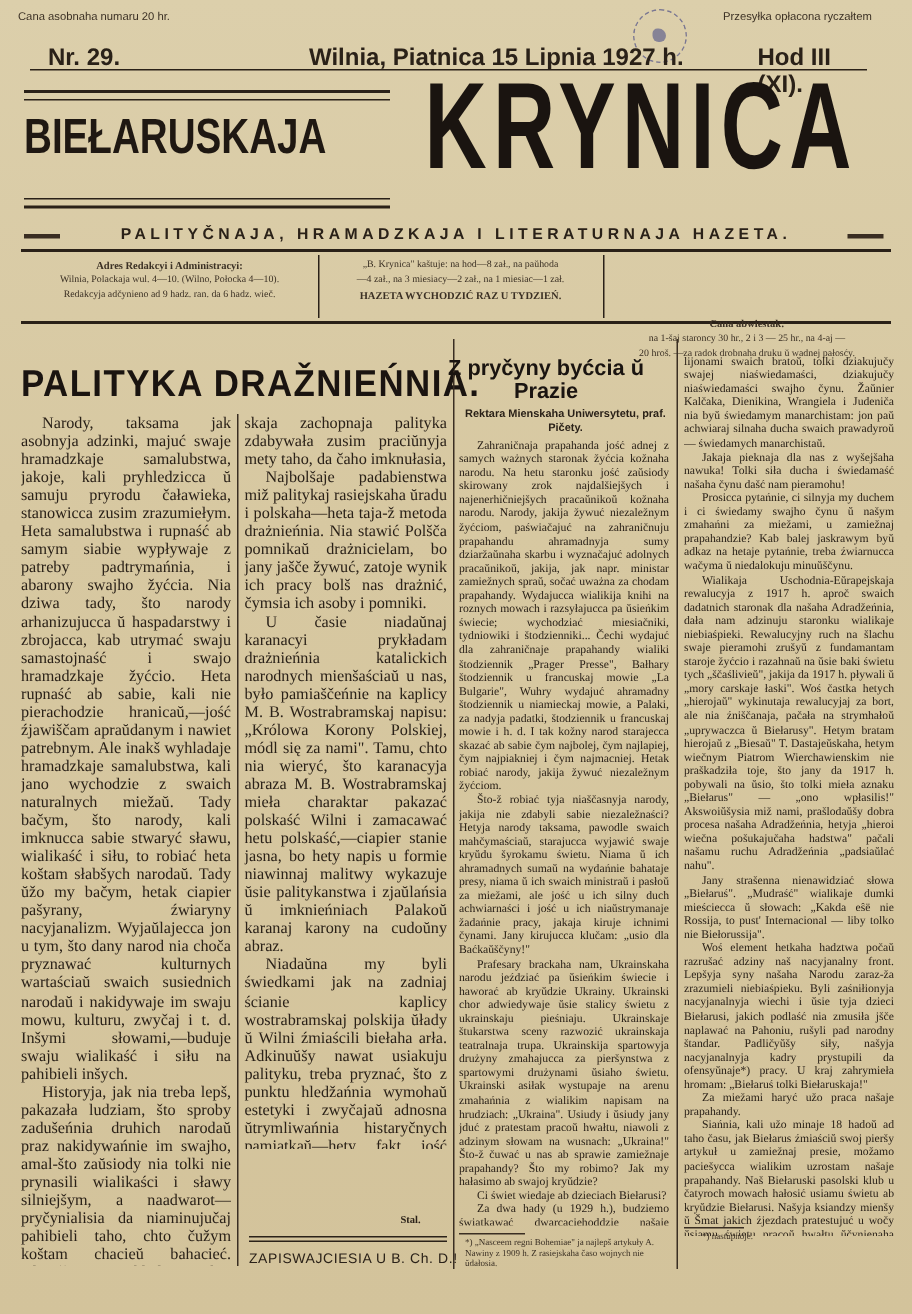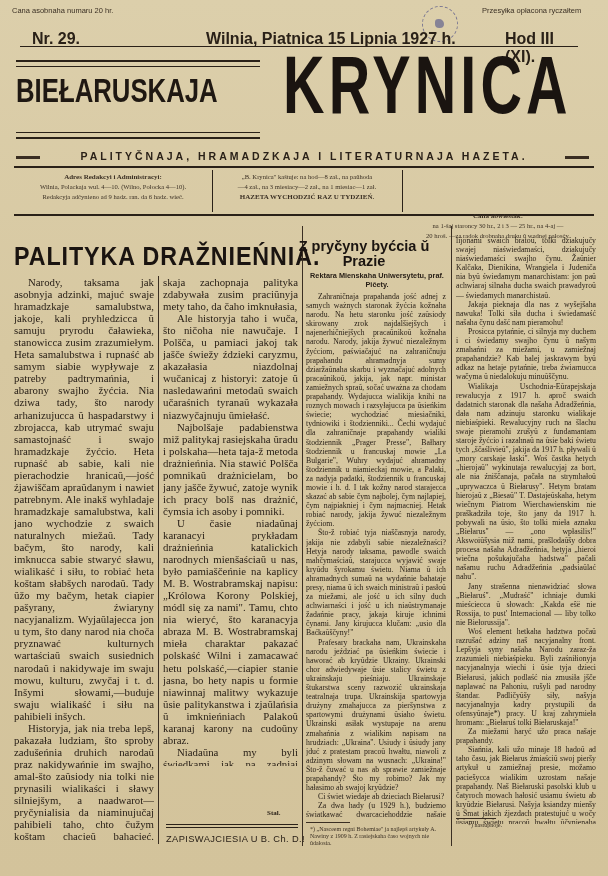--- a/index.html
+++ b/index.html
@@ -88,21 +88,20 @@
 
   <div class="headline">PALITYKA DRAŽNIEŃNIA.</div>
 
   <div class="col" style="left:14px;top:276px;width:140px;height:568px;">
     <p>Narody, taksama jak asobnyja adzinki, majuć swaje hramadzkaje samalubstwa, jakoje, kali pryhledzicca ŭ samuju pryrodu čaławieka, stanowicca zusim zrazumiełym. Heta samalubstwa i rupnaść ab samym siabie wypływaje z patreby padtrymańnia, i abarony swajho žyćcia. Nia dziwa tady, što narody arhanizujucca ŭ haspadarstwy i zbrojacca, kab utrymać swaju samastojnaść i swajo hramadzkaje žyćcio. Heta rupnaść ab sabie, kali nie pierachodzie hranicaŭ,—jość źjawiščam apraŭdanym i nawiet patrebnym. Ale inakš wyhladaje hramadzkaje samalubstwa, kali jano wychodzie z swaich naturalnych miežaŭ. Tady bačym, što narody, kali imknucca sabie stwaryć sławu, wialikaść i siłu, to robiać heta koštam słabšych narodaŭ. Tady ŭžo my bačym, hetak ciapier pašyrany, źwiaryny nacyjanalizm. Wyjaŭlajecca jon u tym, što dany narod nia choča pryznawać kulturnych wartaściaŭ swaich susiednich narodaŭ i nakidywaje im swaju mowu, kulturu, zwyčaj i t. d. Inšymi słowami,—buduje swaju wialikaść i siłu na pahibieli inšych.</p>
     <p>Historyja, jak nia treba lepš, pakazała ludziam, što sproby zadušeńnia druhich narodaŭ praz nakidywańnie im swajho, amal-što zaŭsiody nia tolki nie prynasili wialikaści i sławy silniejšym, a naadwarot—pryčynialisia da niaminujučaj pahibieli taho, chto čužym koštam chacieŭ bahacieć. Klasyčnym prykładam takoj histaryčnaj pomsty zjaŭlajecca byŭšaja Rasiejskaja Imperyja, jakaja razwalilasia zdawałasia-b pry poŭnym raśćwiecie swajej sławy i siły. Stałasia heta pieradusim tamu, što absalutny caryzm chacieŭ zrabić usie paduładnyja narody rasiejskimi i prawasłaŭnymi. Jašče niadaŭna byli my świedkami i adčuwali na sabie hetu ahidliwuju rasiejskuju ruku. Byŭ heta asabliwy sposab zmahańnia, z inarodcami. Charakternaj rysaj hetaha dušeńnia, što światoje, była metoda drażnieńnia, metoda wyzywajučaja da zmahańnja ci inakš kažučy—prosta prawakacyja. Dziakujučy hetaj metodzie pajawilisia kaliści ŭ Wilni pomniki Muraŭjowa i Kaciaryny II, kab kožny žychar Wilni, nie rasiejec, wyšaŭšy na wulicu nie zabyŭsia, što na im lažyć wialiki abawiazak skinuć čužoje jarmo. Možna być peŭnym, što ŭspomnienyja dwa pomniki padniali sotni raz wyšej polski patryjatyzm, čymsia ciapieraśnija škoły, treciamajskija abchody i ŭračystyja karanacyi abrazoŭ. Takim čynam rasiej-</p>
   </div>
   <div class="colrule" style="left:158px;top:276px;height:568px;"></div>
   <div class="col" style="left:163px;top:276px;width:135px;height:490px;">
     <p style="text-indent:0">skaja zachopnaja palityka zdabywała zusim praciŭnyja mety taho, da čaho imknułasia,</p>
-    <p>Ale historyja taho i wuča, što ničoha nie nawučaje. I Polšča, u pamiaci jakoj tak jašče świežy ździeki caryzmu, akazałasia niazdolnaj wučanicaj z historyi: zatoje ŭ nasledawańni metodaŭ swaich učaraśnich tyranaŭ wykazała niazwyčajnuju ŭmiełaść.</p>
     <p>Najbolšaje padabienstwa miž palitykaj rasiejskaha ŭradu i polskaha—heta taja-ž metoda drażnieńnia. Nia stawić Polšča pomnikaŭ drażnicielam, bo jany jašče žywuć, zatoje wynik ich pracy bolš nas drażnić, čymsia ich asoby i pomniki.</p>
     <p>U časie niadaŭnaj karanacyi prykładam drażnieńnia katalickich narodnych mienšaściaŭ u nas, było pamiaščeńnie na kaplicy M. B. Wostrabramskaj napisu: „Królowa Korony Polskiej, módl się za nami". Tamu, chto nia wieryć, što karanacyja abraza M. B. Wostrabramskaj mieła charaktar pakazać polskaść Wilni i zamacawać hetu polskaść,—ciapier stanie jasna, bo hety napis u formie niawinnaj malitwy wykazuje ŭsie palitykanstwa i zjaŭlańsia ŭ imknieńniach Palakoŭ karanaj karony na cudoŭny abraz.</p>
     <p>Niadaŭna my byli świedkami jak na zadniaj ścianie kaplicy wostrabramskaj polskija ŭłady ŭ Wilni źmiaścili biełaha arła. Adkinuŭšy nawat usiakuju palityku, treba pryznać, što z punktu hledžańnia wymohaŭ estetyki i zwyčajaŭ adnosna ŭtrymliwańnia histaryčnych pamiatkaŭ—hety fakt jość prosta barbarstwam. Ciapier-ža ŭznoŭ narod biełaruski i litoŭski staŭ pierad faktam užo pawažnaha hłumleńnia nad jaho pačućciom relihijnym i patryjatyčnym. Peŭnie-ž niekalki tysiač našych pili rymaŭ, uważajučych M. B. Wastrabramskuju za apiakunku ŭsich narodaŭ kraju, mahli čytać heny napis i aburacca na rabotu ruk ludzkich u spawach relihijnych, I nie adzin pabožny čaławiek zamiesta jak daŭniej padniacca z kalenkaŭ u Wostraj Bramie zbudawany na duchy, adnoŭleny, uspakojeny, ciapier adyjšoŭ sumny, prybity i razdražnieny.</p>
 
   </div>
   <div class="sign" style="left:267px;top:809px;">Stal.</div>
 
   <div class="zapis-rules" style="top:824px;">
     <div class="rule thin" style="margin-bottom:2px"></div>
       <div class="rule thin"></div>
@@ -124,21 +123,21 @@
   <div class="fn-rule" style="left:306px;top:822px;width:44px;"></div>
   <div class="footnote" style="left:310px;top:826px;width:138px;">*) „Nasceem regni Bohemiae" ja najlepš artykuły A. Nawiny z 1909 h. Z rasiejskaha časo wojnych nie ŭdałosia.</div>
 
   <div class="colrule" style="left:451px;top:226px;height:620px;"></div>
 
   <div class="col small" style="left:456px;top:236px;width:140px;height:588px;">
     <p style="text-indent:0">lijonami swaich bratoŭ, tolki dziakujučy swajej niaświedamaści, dziakujučy niaświedamaści swajho čynu. Žaŭnier Kalčaka, Dienikina, Wrangiela i Judeniča nia byŭ świedamym manarchistam: jon paŭ achwiaraj silnaha ducha swaich prawadyroŭ — świedamych manarchistaŭ.</p>
     <p>Jakaja pieknaja dla nas z wyšejšaha nawuka! Tolki siła ducha i świedamaść našaha čynu dašć nam pieramohu!</p>
     <p>Prosicca pytańnie, ci silnyja my duchem i ci świedamy swajho čynu ŭ našym zmahańni za miežami, u zamiežnaj prapahandzie? Kab balej jaskrawym byŭ adkaz na hetaje pytańnie, treba źwiarnucca wačyma ŭ niedalokuju minuŭščynu.</p>
     <p>Wialikaja Uschodnia-Eŭrapejskaja rewalucyja z 1917 h. aproč swaich dadatnich staronak dla našaha Adradžeńnia, dała nam adzinuju staronku wialikaje niebiaśpieki. Rewalucyjny ruch na šlachu swaje pieramohi zrušyŭ z fundamantam staroje žyćcio i razahnaŭ na ŭsie baki świetu tych „ščaślivieŭ", jakija da 1917 h. pływali ŭ „mory carskaje łaski". Woś častka hetych „hierojaŭ" wykinutaja rewalucyjaj za bort, ale nia źniščanaja, pačała na strymhałoŭ „uprywaczca ŭ Biełarusy". Hetym bratam hierojaŭ z „Biesaŭ" T. Dastajeŭskaha, hetym wiečnym Piatrom Wierchawienskim nie praškadziła toje, što jany da 1917 h. pobywali na ŭsio, što tolki mieła aznaku „Biełarus" — „ono wpłasilis!" Akswoiŭšysia miž nami, prašlodaŭšy dobra procesa našaha Adradžeńnia, hetyja „hieroi wiečna pošukajučaha hadstwa" pačali našamu ruchu Adradžeńnia „padsiaŭlać nahu".</p>
-    <p>Jany strašenna nienawidziać słowa „Biełaruś". „Mudraść" ichniaje dumki mieściecca ŭ słowach: „Kakda eŝë nie Rossija, to pust' Internacional — liby tolko nie Biełorussija".</p>
+    <p>Jany strašenna nienawidziać słowa „Biełaruś". „Mudraść" wialikaje dumki mieściecca ŭ słowach: „Kakda eŝë nie Rossija, to pust' Internacional — liby tolko nie Biełorussija".</p>
     <p>Woś element hetkaha hadztwa počaŭ razrušać adziny naš nacyjanalny front. Lepšyja syny našaha Narodu zaraz-ža zrazumieli niebiaśpieku. Byli zaśniłionyja nacyjanalnyja wiechi i ŭsie tyja dzieci Biełarusi, jakich podlaść nia zmusiła jšče naplawać na Pahoniu, rušyli pad narodny štandar. Padličyŭšy siły, našyja nacyjanalnyja kadry prystupili da ofensyŭnaje*) pracy. U kraj zahrymieła hromam: „Biełaruś tolki Biełaruskaja!"</p>
     <p>Za miežami haryć užo praca našaje prapahandy.</p>
     <p>Siańnia, kali užo minaje 18 hadoŭ ad taho času, jak Biełarus źmiaściŭ swoj pieršy artykuł u zamiežnaj presie, možamo paciešycca wialikim uzrostam našaje prapahandy. Naš Biełaruski pasolski klub u čatyroch mowach hałosić usiamu świetu ab kryŭdzie Biełarusi. Našyja ksiandzy mienšy ŭ Šmat jakich źjezdach pratestujuć u wočy ŭsiamu świetu pracoŭ hwałtu ŭčynienaha nad našym krajem. Našaje studenstwa, abčyściŭšy swaje rady z roznaha hadztwa, wystupiła na arenu suświetnaje prapahandy. Praca kipić!</p>
 
   </div>
   <div class="fn-rule" style="left:456px;top:818px;width:40px;"></div>
   <div class="footnote" style="left:468px;top:822px;width:120px;">*) nastupnoje.</div>
 
   <div class="bottom-margin"></div>
 </div>

